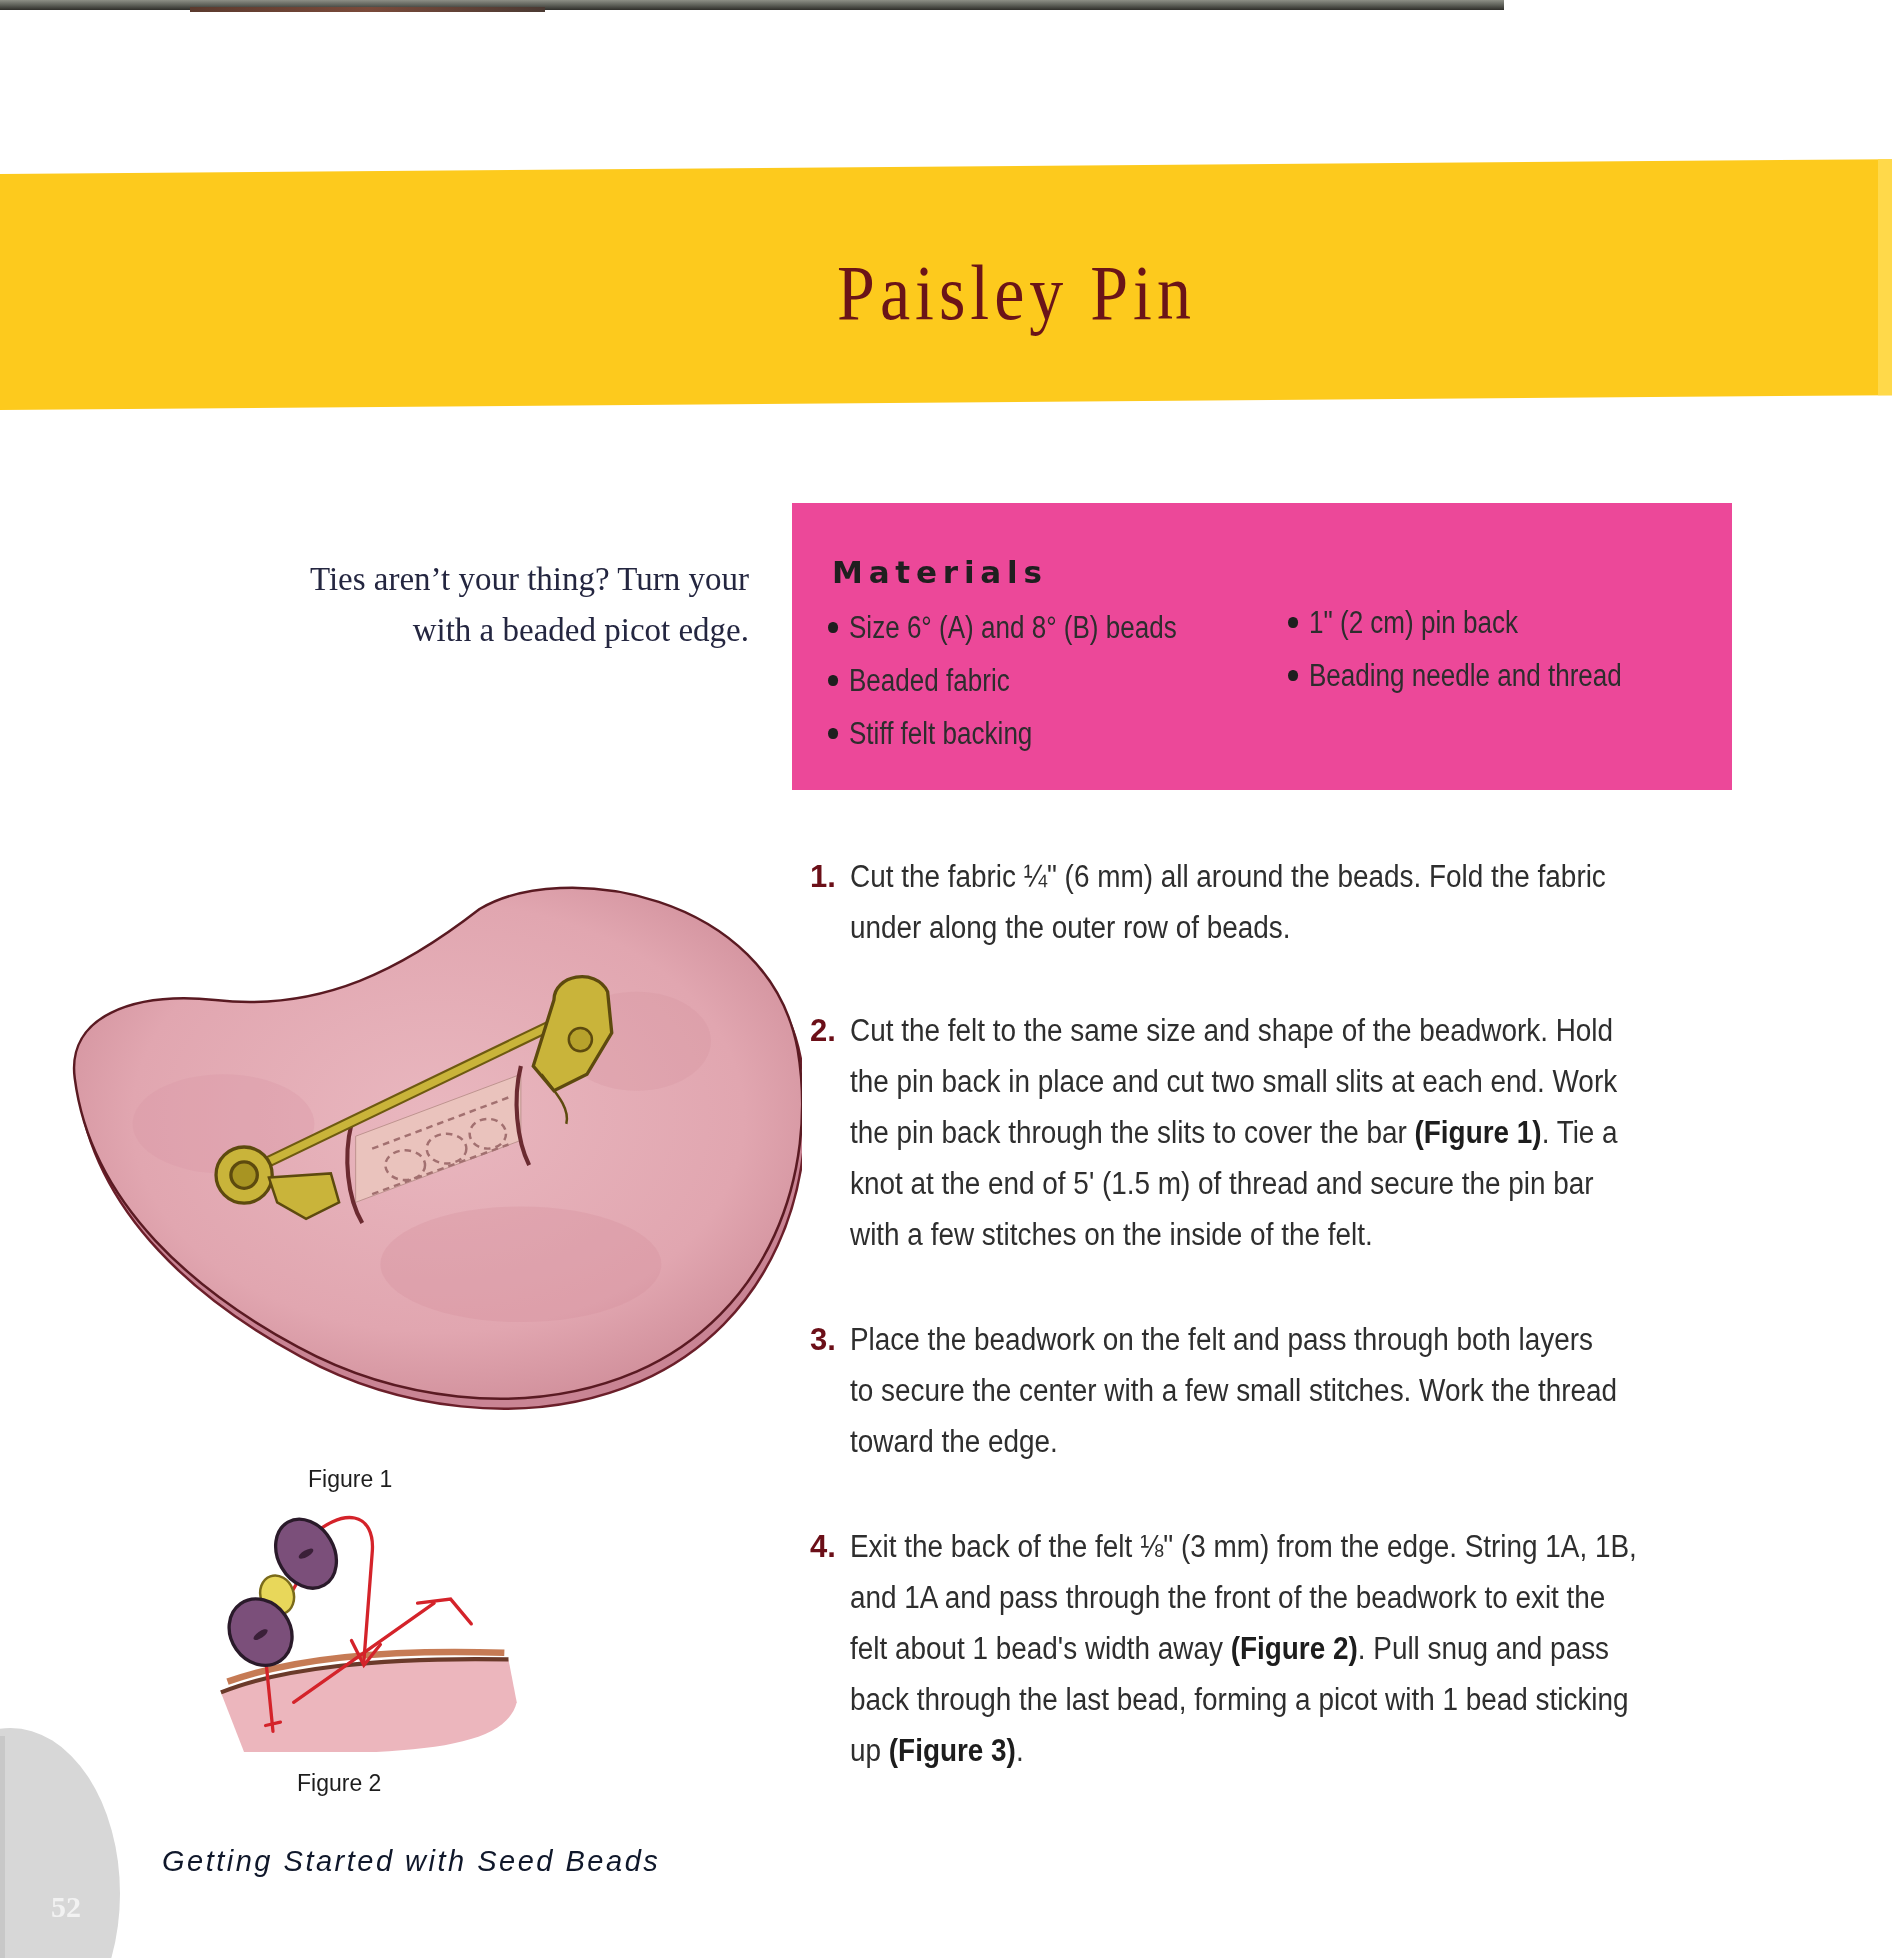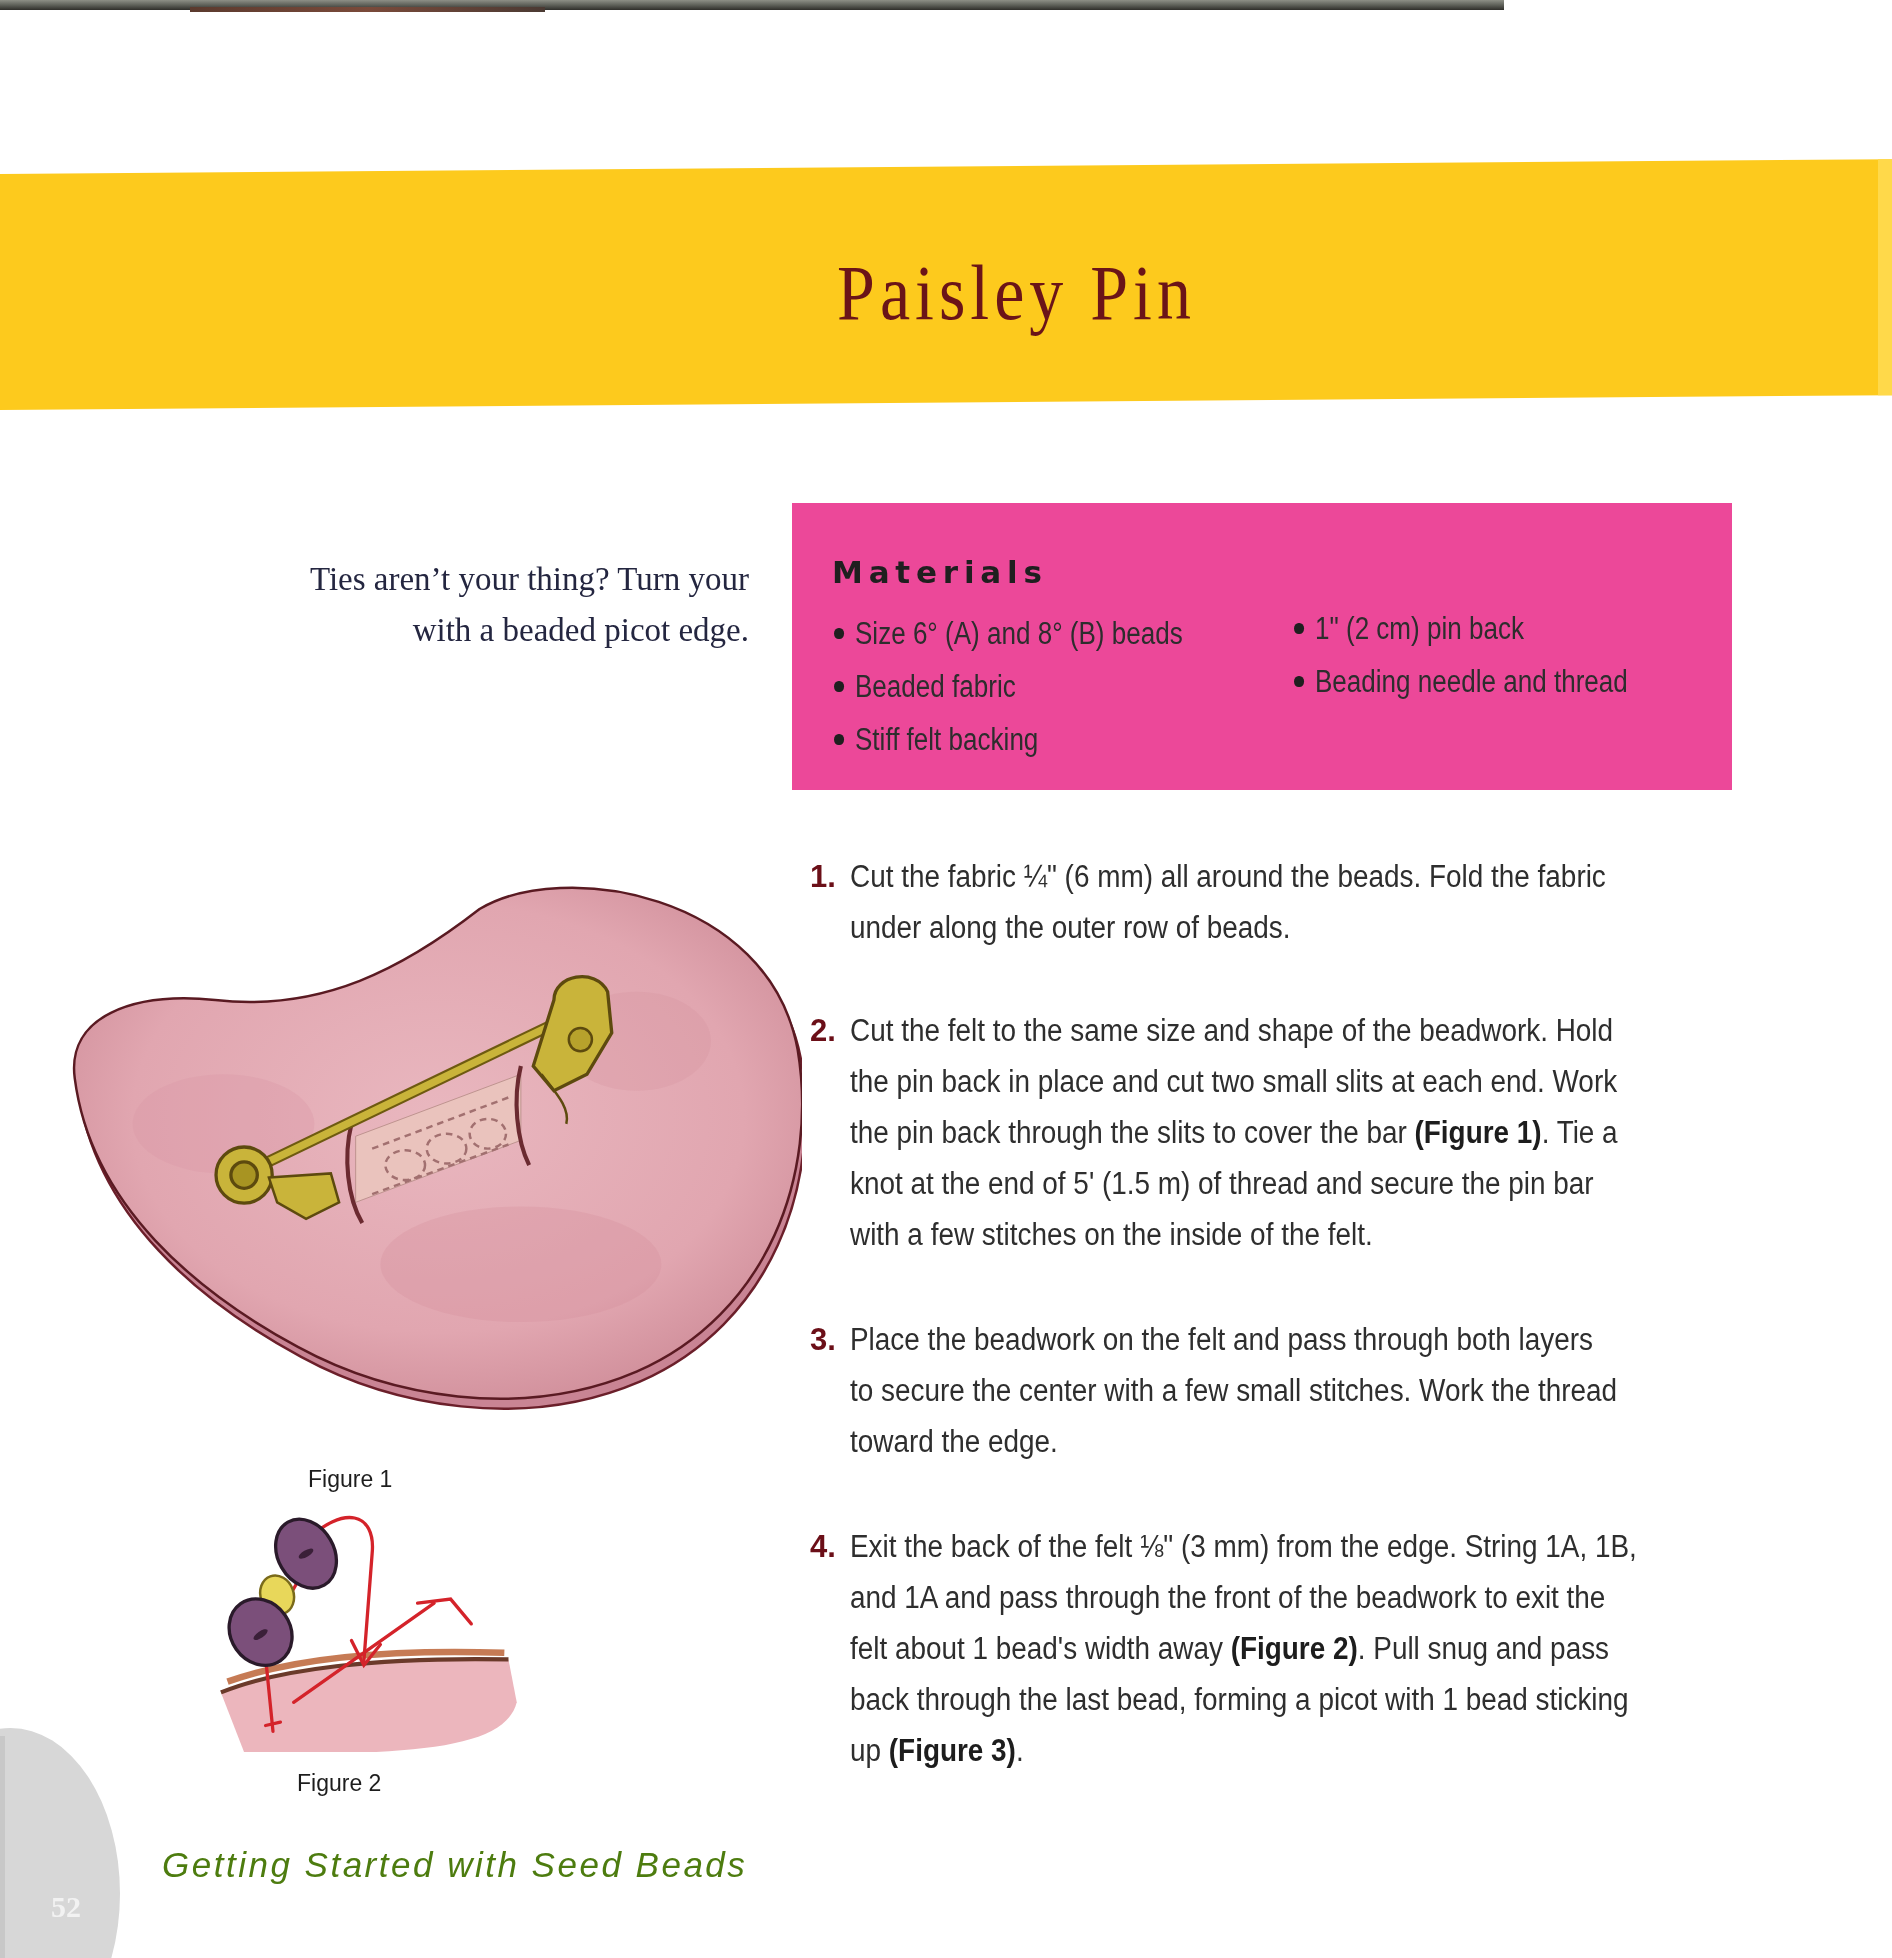--- a/index.html
+++ b/index.html
@@ -44,21 +44,21 @@
 
     .materials {
       position: absolute; left: 792px; top: 503px; width: 940px; height: 287px;
       background: #ec4899;
     }
     .materials-title {
       position: absolute; left: 40px; top: 51px;
       font-family: "DejaVu Sans", sans-serif; font-weight: bold;
       font-size: 31px; letter-spacing: 5.8px; color: #1f1f1f; margin: 0;
     }
-    .mat-list { position: absolute; list-style: none; margin: 6px; padding: 0; }
+    .mat-list { position: absolute; list-style: none; margin: 0; padding: 0; }
     .mat-list.col1 { left: 36px; top: 98px; }
     .mat-list.col2 { left: 496px; top: 93px; }
     .mat-item {
       position: relative; padding-left: 25px;
       font-size: 31px; line-height: 53px; color: #2d2d2d;
       white-space: nowrap; transform: scaleX(0.84); transform-origin: left center;
     }
     .mat-item .bullet {
       position: absolute; left: 0; top: 20.7px; width: 11.6px; height: 11.6px;
       border-radius: 50%; background: #1f1f1f;
@@ -89,21 +89,21 @@
     .page-circle-edge {
       position: absolute; left: 0; top: 1736px; width: 5px; height: 223px; background: #c8c8c8;
     }
     .page-number {
       position: absolute; left: 51px; top: 1842px;
       font-family: "Liberation Serif", serif; font-size: 30px; color: #f2f2f2; font-weight: bold; margin-top: 48px;
     }
     .running-title {
       position: absolute; left: 162px; top: 1845px;
       font-family: "Liberation Sans", sans-serif; font-style: italic;
-      font-size: 35px; letter-spacing: 2.5px; color: #4d7c0f; white-space: nowrap;
+      font-size: 29px; letter-spacing: 2.5px; color: #0f172a; white-space: nowrap;
     }
   </style>
 </head>
 <body>
 
 <div class="binding"></div>
 <div class="binding-accent"></div>
 
 <div class="title-band"></div>
 <h1 class="page-title">Paisley Pin</h1>

